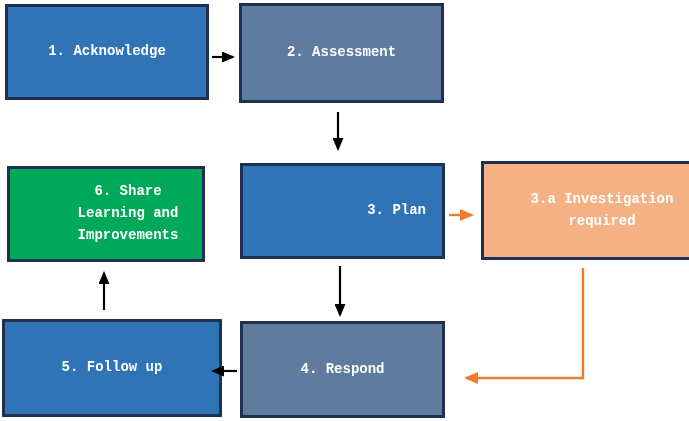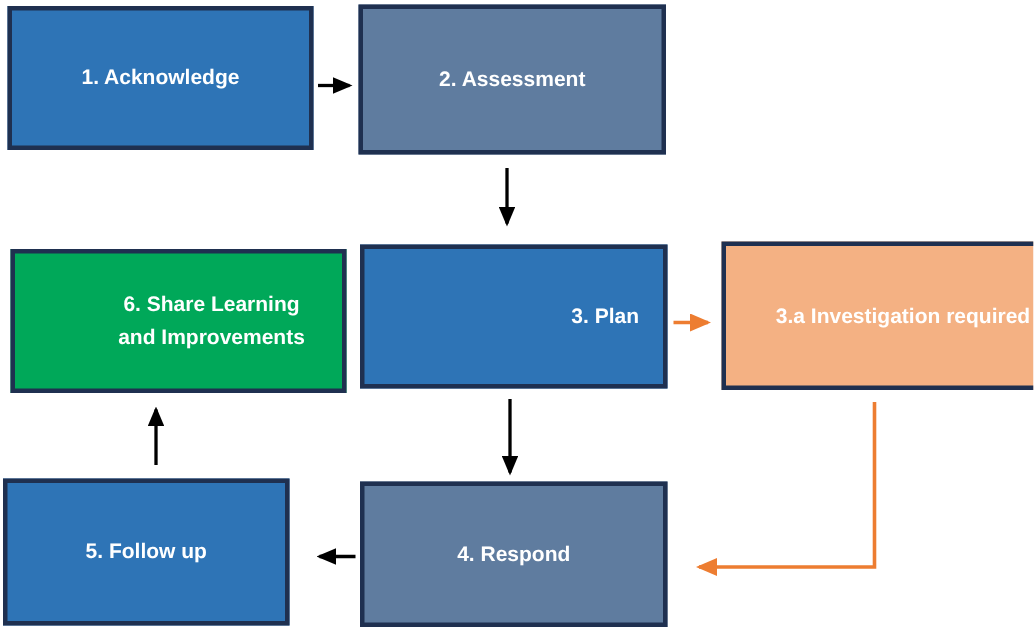--- a/index.html
+++ b/index.html
@@ -5,21 +5,21 @@
   html, body {
     margin: 0;
     padding: 0;
     background: #ffffff;
   }
   .canvas {
     position: relative;
     width: 689px;
     height: 421px;
     background: var(--background, #ffffff);
-    font-family: Liberation Sans, sans-serif;
+    font-family: Liberation Mono, monospace;
     overflow: hidden;
   }
   .flow-box {
     position: absolute;
     box-sizing: border-box;
     border: 3px solid var(--border, #1F3050);
     display: flex;
     align-items: center;
     justify-content: center;
     text-align: center;
@@ -51,22 +51,22 @@
   }
   #head-black path { fill: var(--arrow-black, #000000); }
   #head-orange path { fill: var(--arrow-orange, #ED7D31); }
 
   
   .pos-acknowledge   { left: 5px;   top: 4px;   width: 204px; height: 96px; }
   .pos-assessment    { left: 239px; top: 3px;   width: 205px; height: 100px; text-align: right; }
   .pos-plan          { left: 240px; top: 163px; width: 205px; height: 96px; justify-content: flex-end; }
   .pos-investigation { left: 481px; top: 161px; width: 242px; height: 99px; }
   .pos-respond       { left: 240px; top: 321px; width: 205px; height: 97px; text-align: center; }
-  .pos-followup      { left: 2px;   top: 319px; width: 191px; height: 98px; justify-content: center; }
-  .pos-share         { left: 7px;   top: 166px; width: 224px; height: 96px; padding-left: 44px; }
+  .pos-followup      { left: 2px;   top: 319px; width: 220px; height: 98px; justify-content: center; }
+  .pos-share         { left: 7px;   top: 166px; width: 198px; height: 96px; padding-left: 44px; }
 </style>
 </head>
 <body>
 
 <div class="canvas">
 
   <div class="flow-box pos-acknowledge" style="background: rgb(46, 116, 182);">
     <span class="box-label">1. Acknowledge</span>
   </div>
 

